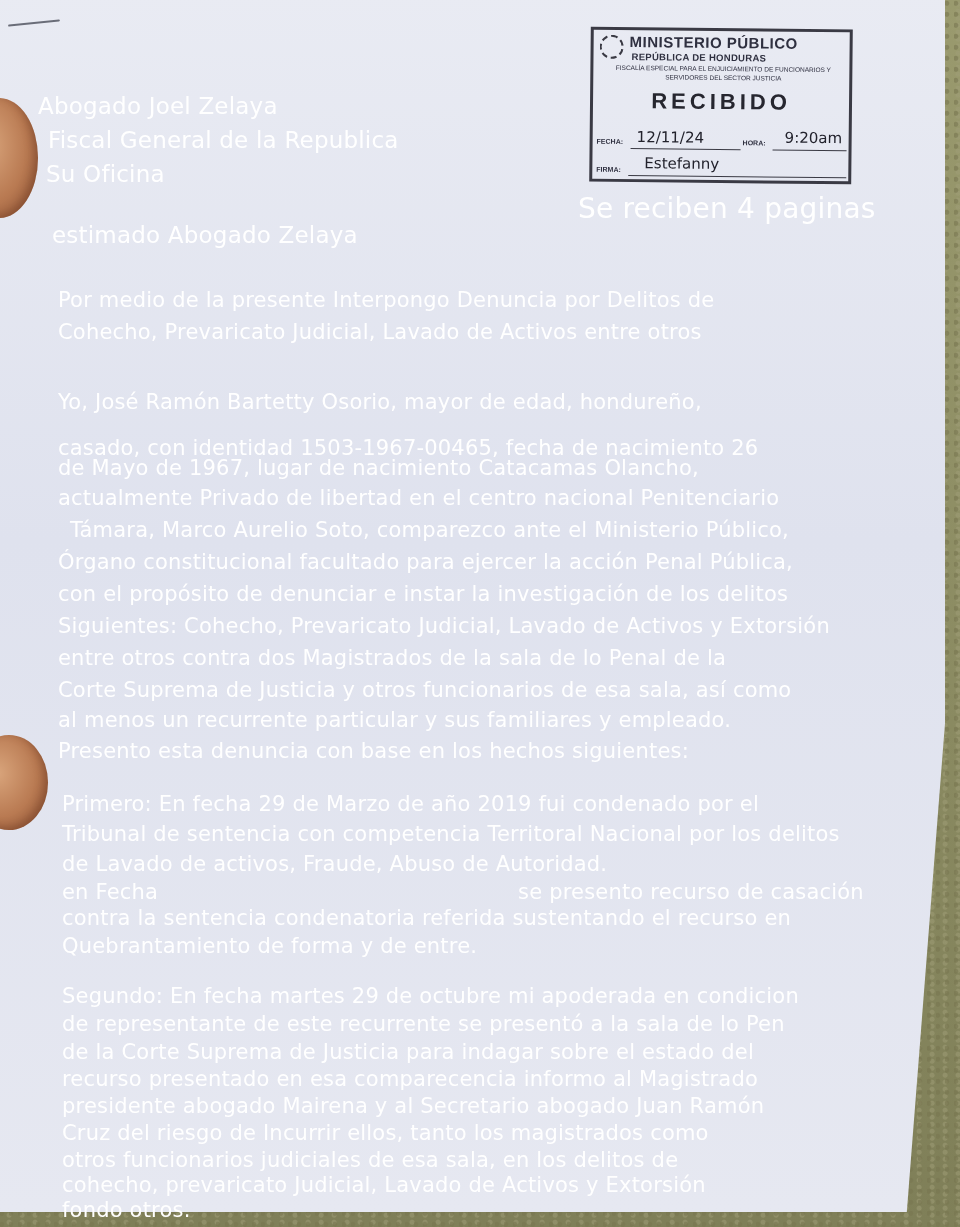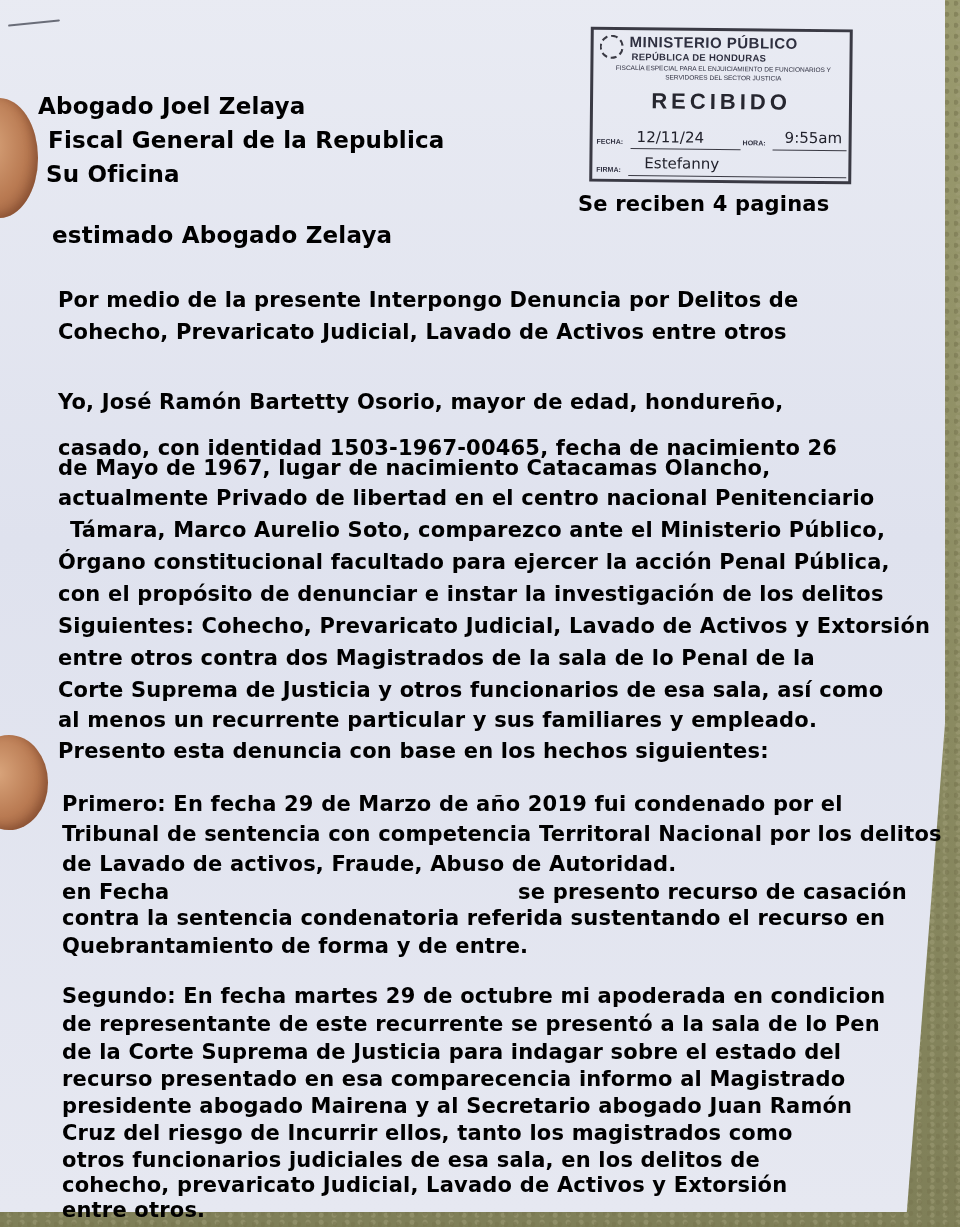--- a/index.html
+++ b/index.html
@@ -43,25 +43,25 @@
       position: absolute;
       border-radius: 50%;
       background: radial-gradient(ellipse at 35% 40%, #d9a57c 0%, #b97a52 55%, #8e5335 100%);
       box-shadow: inset -4px -3px 8px rgba(90,40,20,0.35);
     }
     .thumb.top { left: -40px; top: 98px; width: 78px; height: 120px; }
     .thumb.mid { left: -30px; top: 735px; width: 78px; height: 95px; }
 
     .hand {
       font-family: "DejaVu Sans", sans-serif;
-      color: #000000;
+      color: #ffffff;
       position: absolute;
       white-space: nowrap;
       letter-spacing: 0.2px;
-      font-weight: bold;
+      font-weight: normal;
     }
     .hdr { font-size: 23px; }
     .body-line { font-size: 21px; }
 
     
     .stamp {
       position: absolute;
       left: 590px;
       top: 28px;
       width: 262px;
@@ -149,27 +149,27 @@
   <div class="republic">REPÚBLICA DE HONDURAS</div>
   <div class="fiscalia">FISCALÍA ESPECIAL PARA EL ENJUICIAMIENTO DE FUNCIONARIOS Y SERVIDORES DEL SECTOR JUSTICIA</div>
   <div class="received">RECIBIDO</div>
 
   <div class="field-label" style="left:4px; top:108px;">FECHA:</div>
   <div class="field-line" style="left:38px; top:118px; width:110px;"></div>
   <div class="field-val" style="left:44px; top:98px;">12/11/24</div>
 
   <div class="field-label" style="left:150px; top:108px;">HORA:</div>
   <div class="field-line" style="left:180px; top:118px; width:74px;"></div>
-  <div class="field-val" style="left:192px; top:97px;">9:55am</div>
+  <div class="field-val" style="left:192px; top:97px;">9:20am</div>
 
   <div class="field-label" style="left:4px; top:136px;">FIRMA:</div>
   <div class="field-line" style="left:36px; top:145px; width:218px;"></div>
   <div class="field-val" style="left:52px; top:124px;">Estefanny</div>
 </div>
-<div class="hand body-line" style="left:578px; top:192px; font-size:21px;text-align:center;">Se reciben 4 paginas</div>
+<div class="hand body-line" style="left:578px; top:192px; font-size:28px;text-align:center;">Se reciben 4 paginas</div>
 
 <div class="hand hdr" style="left:38px; top:93px;">Abogado Joel Zelaya</div>
 <div class="hand hdr" style="left:48px; top:127px;">Fiscal General de la Republica</div>
 <div class="hand hdr" style="left:46px; top:161px;">Su Oficina</div>
 <div class="hand hdr" style="left:52px; top:222px;">estimado Abogado Zelaya</div>
 
 <div class="hand body-line" style="left:58px; top:288px;">Por medio de la presente Interpongo Denuncia por Delitos de</div>
 <div class="hand body-line" style="left:58px; top:320px;">Cohecho, Prevaricato Judicial, Lavado de Activos entre otros</div>
 
 <div class="hand body-line" style="left:58px; top:390px;">Yo, José Ramón Bartetty Osorio, mayor de edad, hondureño,</div>
@@ -194,16 +194,16 @@
 <div class="hand body-line" style="left:62px; top:934px;">Quebrantamiento de forma y de entre.</div>
 
 <div class="hand body-line" style="left:62px; top:984px;">Segundo: En fecha martes 29 de octubre mi apoderada en condicion</div>
 <div class="hand body-line" style="left:62px; top:1012px;">de representante de este recurrente se presentó a la sala de lo Pen</div>
 <div class="hand body-line" style="left:62px; top:1040px;">de la Corte Suprema de Justicia para indagar sobre el estado del</div>
 <div class="hand body-line" style="left:62px; top:1067px;">recurso presentado en esa comparecencia informo al Magistrado</div>
 <div class="hand body-line" style="left:62px; top:1094px;">presidente abogado Mairena y al Secretario abogado Juan Ramón</div>
 <div class="hand body-line" style="left:62px; top:1121px;">Cruz del riesgo de Incurrir ellos, tanto los magistrados como</div>
 <div class="hand body-line" style="left:62px; top:1148px;">otros funcionarios judiciales de esa sala, en los delitos de</div>
 <div class="hand body-line" style="left:62px; top:1173px;">cohecho, prevaricato Judicial, Lavado de Activos y Extorsión</div>
-<div class="hand body-line" style="left:62px; top:1198px;">entre otros.</div>
+<div class="hand body-line" style="left:62px; top:1198px;">fondo otros.</div>
 
 <div class="thumb top"></div>
 <div class="thumb mid"></div>
 
 </body></html>

